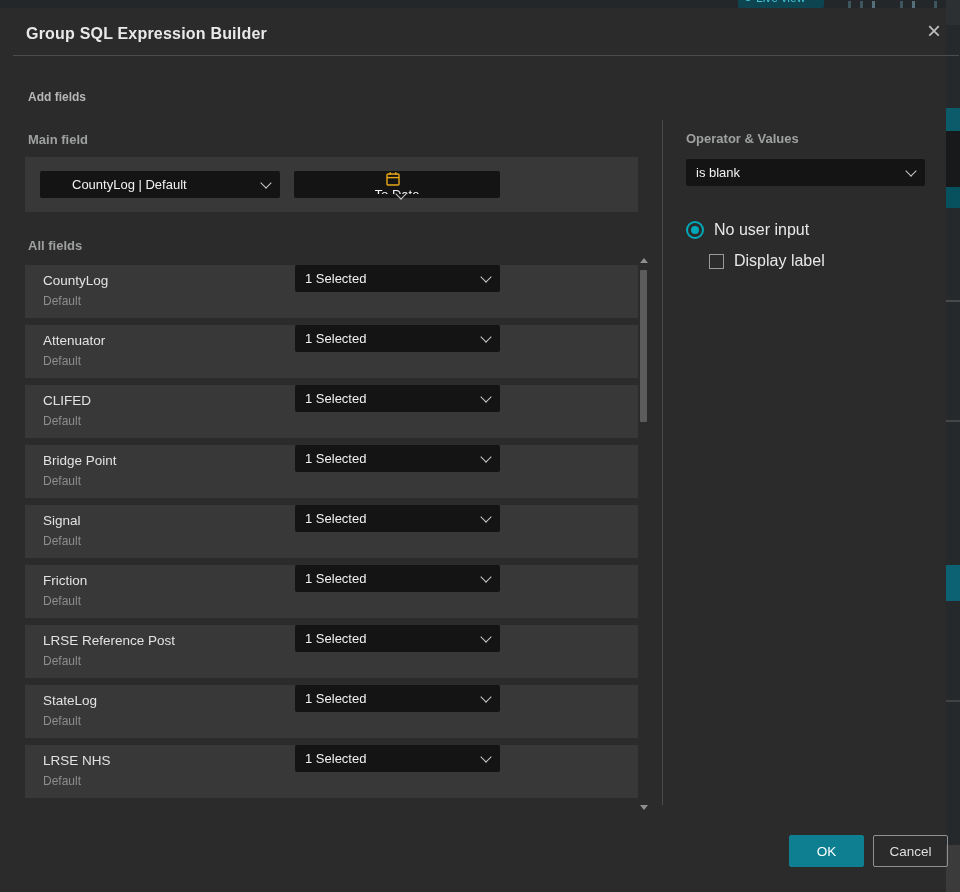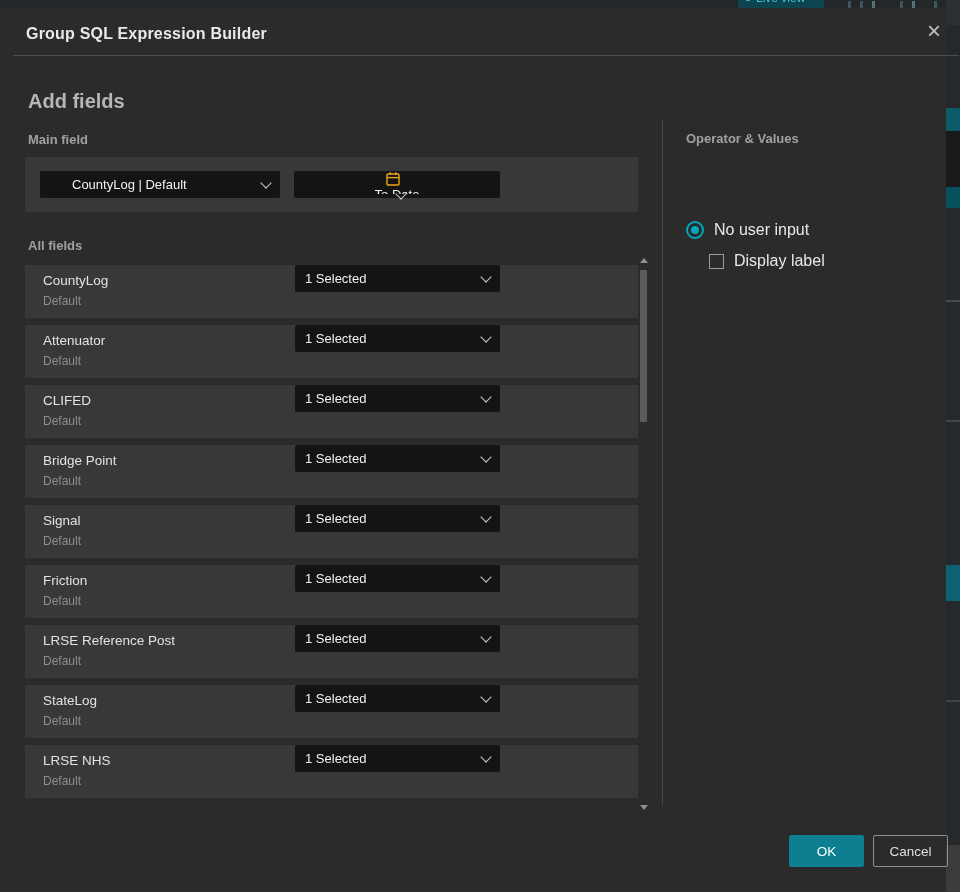--- a/index.html
+++ b/index.html
@@ -30,21 +30,21 @@
 
   
   .dialog{position:absolute;left:0;top:8px;width:946px;height:884px;background:#2b2b2b;}
   .dlg-header{position:absolute;left:13px;top:0;width:100%;height:48px;box-sizing:border-box;
     border-bottom:1px solid #4c4c4c;display:flex;align-items:flex-end;justify-content:space-between;
     padding:0 14px 12px 13px;}
   .dlg-title{font-size:16px;font-weight:600;color:#e9e9e9;letter-spacing:.2px;}
   .close-btn{background:none;border:none;color:#bdbdbd;font-size:24px;font-weight:300;line-height:1;
     cursor:pointer;padding:0 4px;}
 
-  .h-add{position:absolute;left:28px;top:82px;font-size:20px;font-weight:700;color:#b5b6b6;}
+  .h-add{position:absolute;left:28px;top:82px;font-size:12px;font-weight:700;color:#b5b6b6;}
   .sec-label{position:absolute;font-size:13px;font-weight:700;color:#9fa0a0;text-align:right;}
   .lbl-main{left:28px;top:124px;}
   .lbl-all{left:28px;top:230px;}
   .lbl-op{left:686px;top:123px;}
 
   .main-panel{position:absolute;left:25px;top:149px;width:613px;height:55px;background:#383838;}
 
   .select{box-sizing:border-box;height:27px;background:#141414;border-radius:2px;
     display:flex;align-items:center;padding:0 10px;cursor:pointer;
     color:#f2f2f2;font-size:13px;}
@@ -235,20 +235,24 @@
   <div class="scrollbar">
     <div class="sb-up"></div>
     <div class="sb-thumb"></div>
     <div class="sb-down"></div>
   </div>
 
   <div class="divider"></div>
 
   <div class="sec-label lbl-op">Operator &amp; Values</div>
 
+  <div class="select sel-op">
+    <span class="grow">is blank</span>
+    <span class="chev"></span>
+  </div>
 
   <div class="radio-row">
     <span class="radio">
         <span class="dot"></span>
       </span>
     <span class="ctl-label">No user input</span>
   </div>
 
   <div class="check-row">
     <span class="checkbox"></span>

